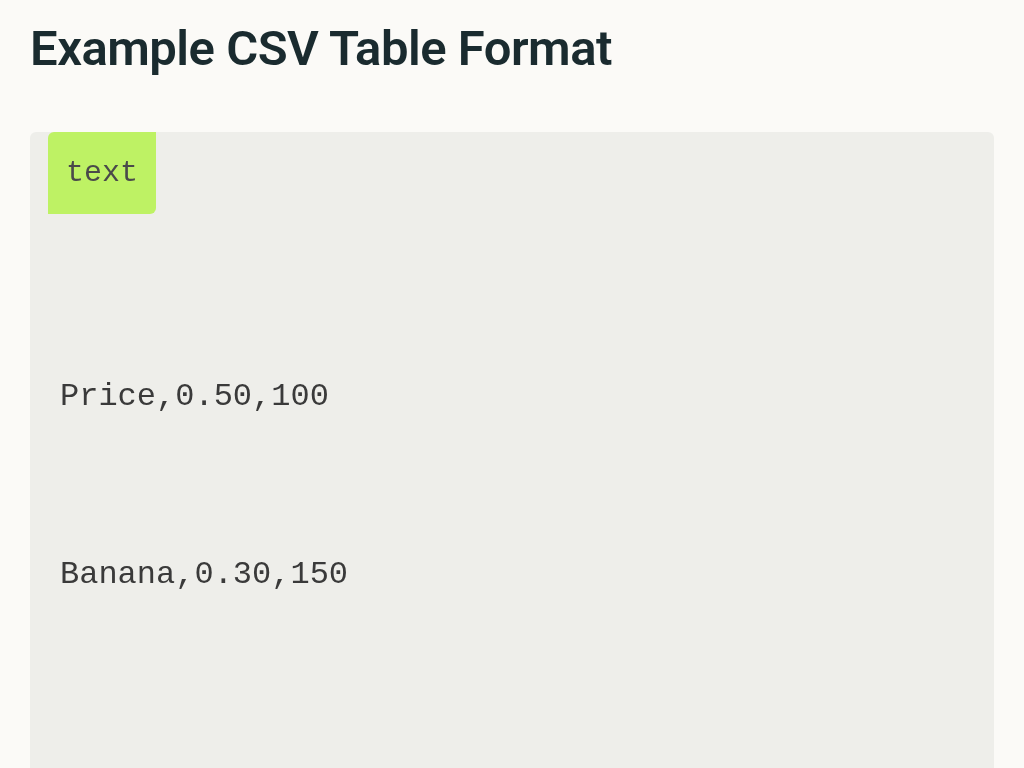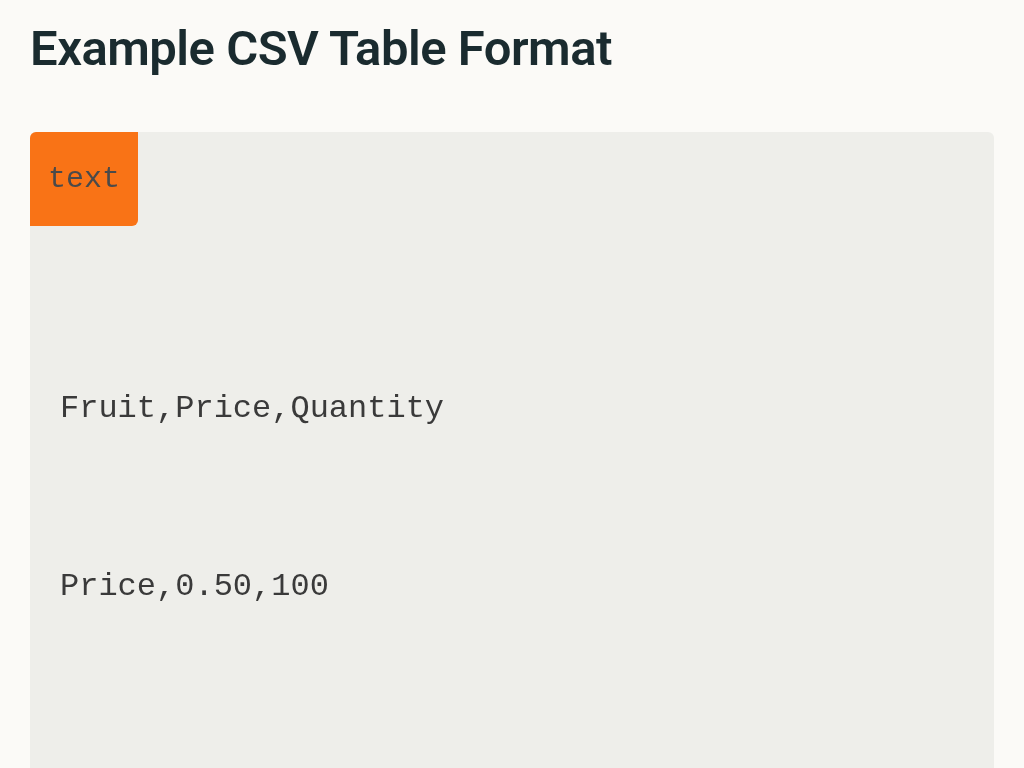--- a/index.html
+++ b/index.html
@@ -23,26 +23,27 @@
       margin-bottom: 55px;
     }
     .code-block {
       background-color: #eeeeea;
       border-radius: 6px;
       padding: 0;
       margin: 0;
     }
     .lang-tag {
       display: inline-block;
-      background-color: #f97316;
-      padding: 30px 18px;
+      background-color: #bef264;
+      padding: 24px 18px;
       font-family: "SFMono-Regular", Consolas, "Liberation Mono", Menlo, monospace;
       font-size: 30px;
       color: #4a4a4a;
       border-radius: 6px 0 6px 0;
+      margin-left: 18px;
     }
     .code-content {
       padding: 35px 30px 30px 30px;
       font-family: "SFMono-Regular", Consolas, "Liberation Mono", Menlo, monospace;
       font-size: 32px;
       color: #3a3a3a;
       line-height: 1.85;
       white-space: pre;
     }
     .code-line {
@@ -50,19 +51,19 @@
     }
   </style>
 </head>
 <body>
 
 <h2 class="heading">Example CSV Table Format</h2>
 
 <div class="code-block">
   <div class="lang-tag">text</div>
   <div class="code-content">
-    <span class="code-line">Fruit,Price,Quantity</span>
     <span class="code-line">Price,0.50,100</span>
+    <span class="code-line">Banana,0.30,150</span>
     
     
     
   </div>
 </div>
 
 </body></html>

